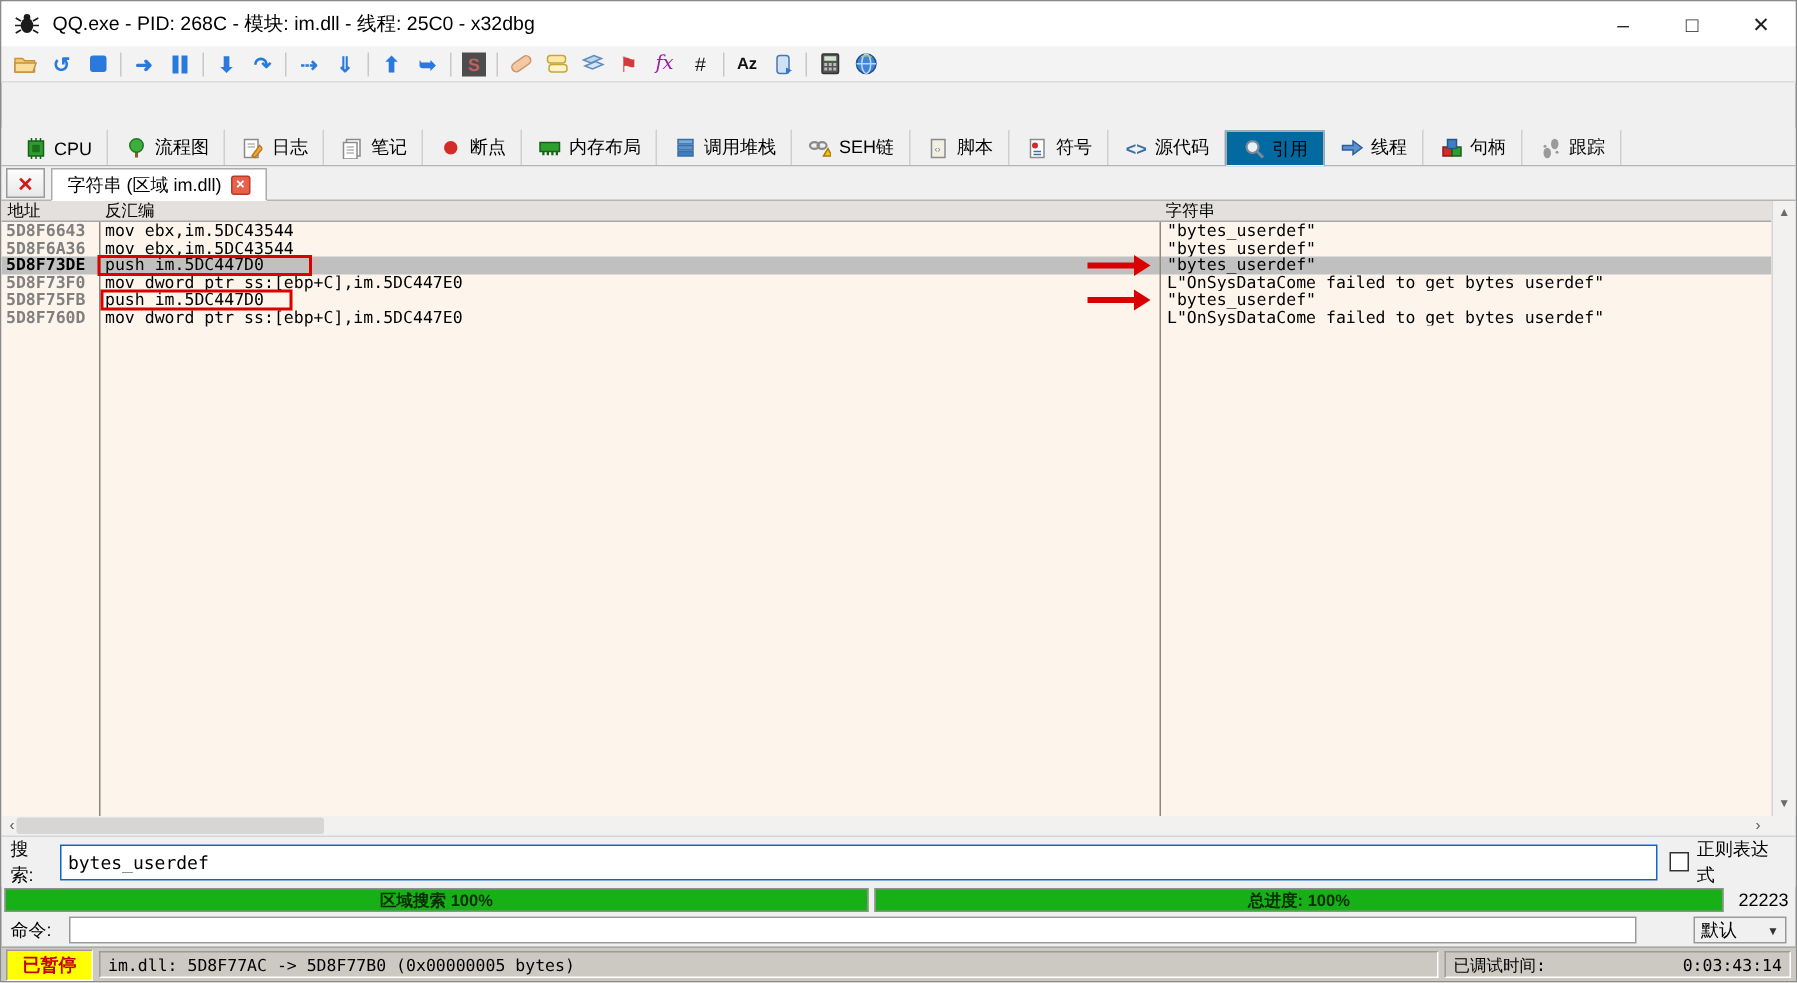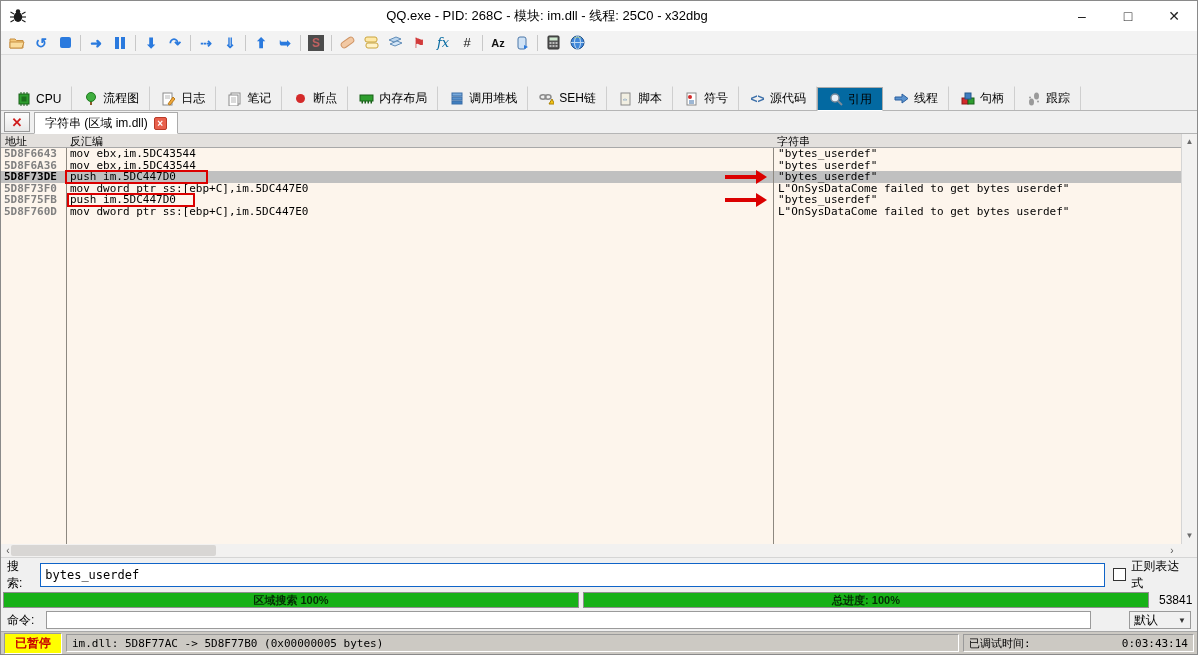--- a/index.html
+++ b/index.html
@@ -2,21 +2,21 @@
 <html><head>
 <meta charset="utf-8">
 <style>
   * { margin:0; padding:0; box-sizing:border-box; }
   html,body { width:1198px; height:655px; font-family:"Liberation Sans",sans-serif; background:#f0f0f0; overflow:hidden; }
   .window { width:1198px; height:655px; border:1px solid #8a8a8a; display:flex; flex-direction:column; background:#f0f0f0; }
 
   
   .titlebar { height:30px; background:#ffffff; display:flex; align-items:center; flex:0 0 auto; }
   .titlebar .appicon { width:18px; height:18px; margin:0 8px 0 8px; }
-  .titlebar .title { font-size:13px; color:#000; flex:1;text-align:center; }
+  .titlebar .title { font-size:13px; color:#000; flex:1; }
   .winbtns { display:flex; height:100%; }
   .winbtn { width:46px; height:100%; display:flex; align-items:center; justify-content:center; font-size:14px; color:#222; }
 
   
   .menubar { height:20px; background:#ffffff; display:flex; align-items:center; font-size:12px; flex:0 0 auto; border-bottom:1px solid #e8e8e8;}
   .menuitem { padding:2px 9px; color:#000; }
   .builddate { color:#8a8a8a; font-family:"DejaVu Serif",serif; font-size:12px; margin-left:6px; }
 
   
   .toolbar { height:24px; background:#f3f3f3; border-bottom:1px solid #dcdcdc; display:flex; align-items:center; padding-left:4px; flex:0 0 auto; }
@@ -160,21 +160,21 @@
           <rect x="2" y="7" width="12" height="5" rx="2" fill="#fff3c9" stroke="#c9a43c"></rect>
         </svg>
     </div>
     <div class="tbtn">
       <svg width="15" height="13" viewBox="0 0 15 13">
           <path d="M1 4 L8 1 L13 3 L6 6 Z" fill="#bcd6ee" stroke="#5f8cb8"></path>
           <path d="M2 8 L9 5 L14 7 L7 10 Z" fill="#d4e6f7" stroke="#5f8cb8"></path>
         </svg>
     </div>
     <div class="tbtn" style="color:#d23b3b;font-size:14px;">⚑</div>
-    <div class="tbtn" style="font-family:'DejaVu Serif',serif;font-style:italic;font-size:13px;color:#0369a1;">fx</div>
+    <div class="tbtn" style="font-family:'DejaVu Serif',serif;font-style:italic;font-size:13px;color:#a21caf;">fx</div>
     <div class="tbtn" style="font-size:13px;color:#111;">#</div>
     <div class="tsep"></div>
     <div class="tbtn" style="font-size:11px;font-weight:bold;color:#111;">Az</div>
     <div class="tbtn">
       <svg width="13" height="14" viewBox="0 0 13 14">
           <rect x="2" y="1" width="8" height="12" rx="2" fill="#cfe2f5" stroke="#4b77a8"></rect>
           <path d="M8 9 L12 11 L8 13 Z" fill="#2a7ade"></path>
         </svg>
     </div>
     <div class="tsep"></div>
@@ -429,21 +429,21 @@
     <input class="searchinput" value="bytes_userdef" style="">
     <span class="regexwrap">
       <span class="checkbox"></span>
       <span>正则表达式</span>
     </span>
   </div>
 
   <div class="progressrow">
     <div class="pbar pbar1">区域搜索  100%</div>
     <div class="pbar pbar2">总进度:  100%</div>
-    <div class="pcount">53841</div>
+    <div class="pcount">22223</div>
   </div>
 
   <div class="cmdrow">
     <span class="lbl">命令:</span>
     <input class="cmdinput" value="" style="">
     <div class="combo">
       <span>默认</span>
       <span class="arrow">▼</span>
     </div>
   </div>

